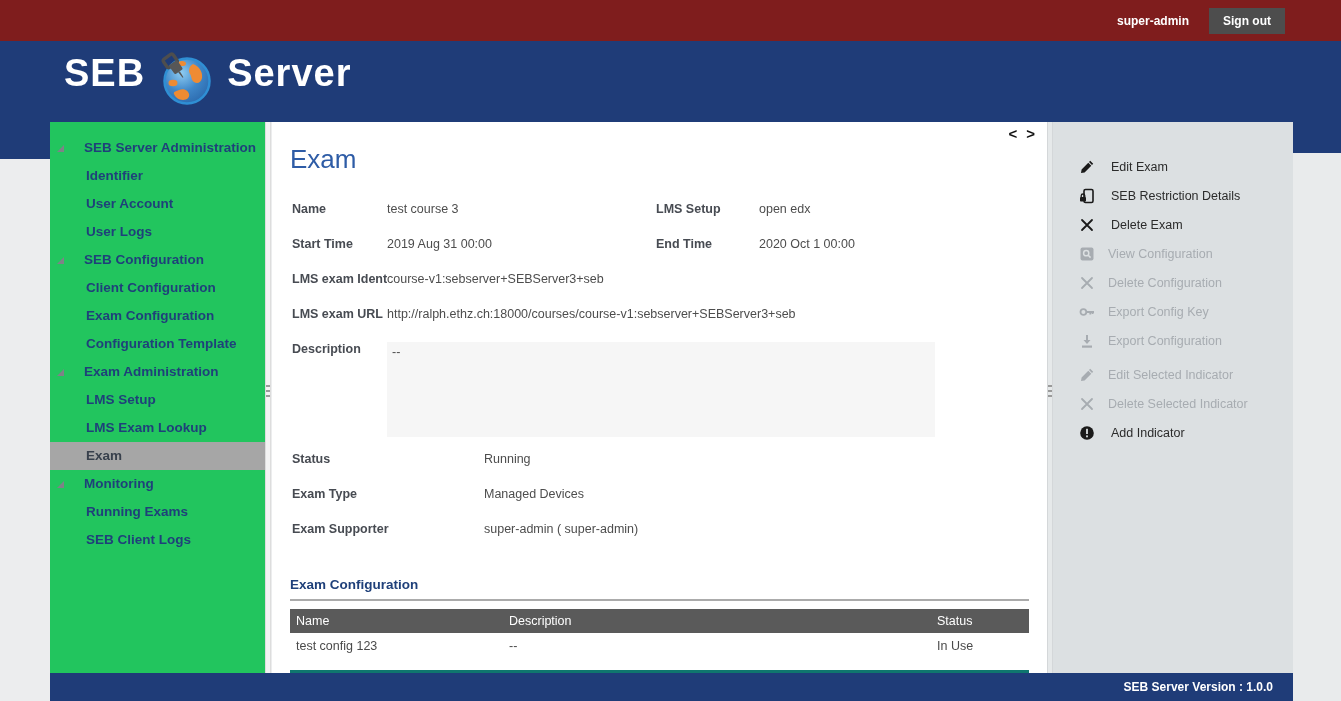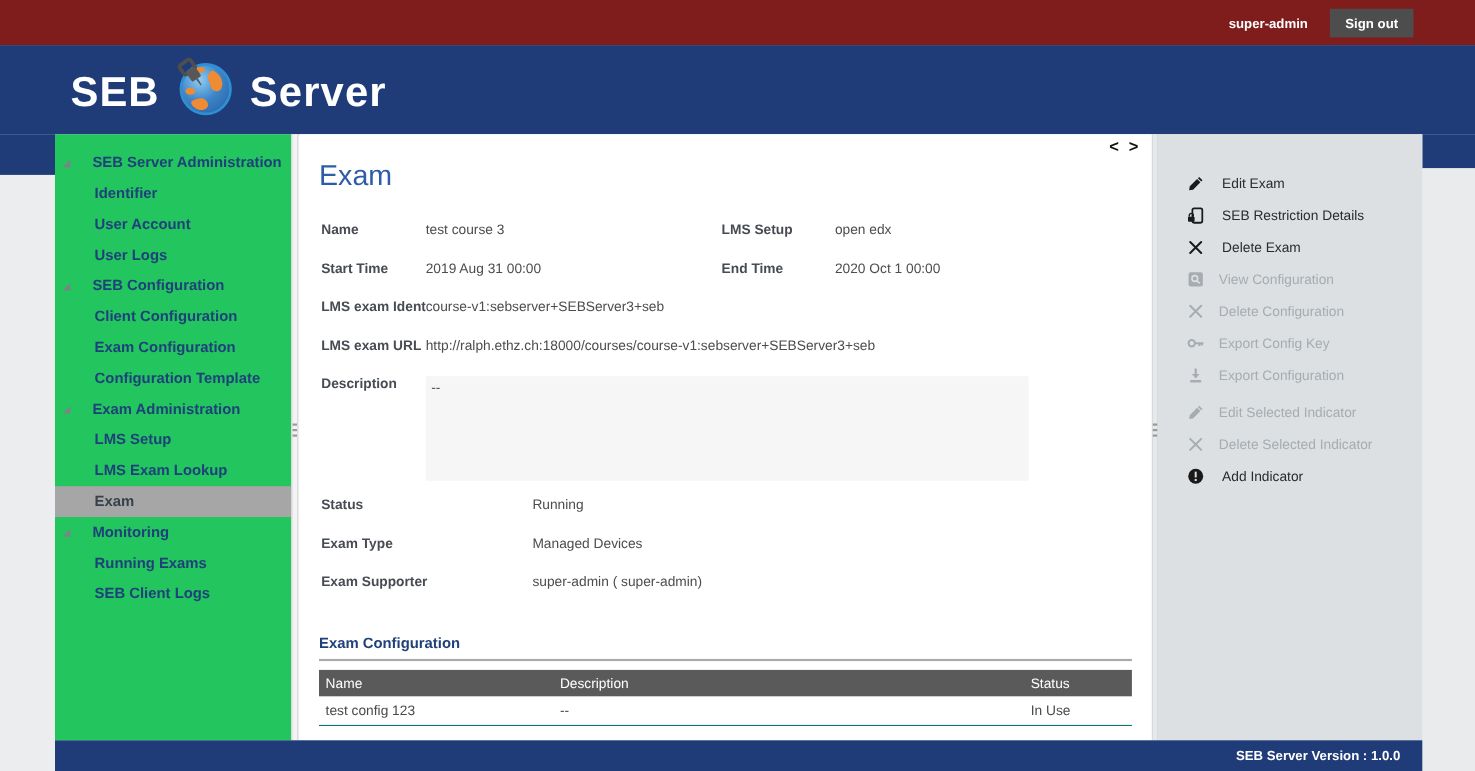--- a/index.html
+++ b/index.html
@@ -25,21 +25,21 @@
   }
   
   .header {
     position:absolute; left:0; top:41px; width:1341px; height:81px;
     background:#1F3C78;
   }
   .wing-left  { position:absolute; left:0; top:122px; width:50px; height:37px; background:#1F3C78; }
   .wing-right { position:absolute; left:1293px; top:122px; width:48px; height:31px; background:#1F3C78; }
   .right-strip { position:absolute; left:1293px; top:153px; width:48px; bottom:0; background:#E9EBEC; }
   .brand {
-    position:absolute; left:64px; top:52px; display:flex; align-items:flex-end; gap:14px;
+    position:absolute; left:64px; top:52px; display:flex; align-items:flex-start; gap:14px;
   }
   .brand .brand-text { color:#fff; font-size:38px; font-weight:bold; letter-spacing:1px; }
   
   .sidebar {
     position:absolute; left:50px; top:122px; width:215px; bottom:28px;
     background:#22c55e; padding-top:12px;
   }
   .tree-row {
     height:28px; line-height:28px; font-size:13.5px; font-weight:bold;
     color:#1F407A; cursor:pointer; white-space:nowrap; position:relative;
@@ -92,23 +92,23 @@
     font-size:13.5px; font-weight:bold; color:#1F407A;
   }
   .section-rule {
     position:absolute; left:18px; top:477px; width:739px; height:2px; background:#ABABAB;
   }
   .tbl-header {
     position:absolute; left:18px; top:487px; width:739px; height:24px;
     background:#5A5A5A; color:#fff; font-size:12.5px; line-height:24px;
   }
   .tbl-row {
-    position:absolute; left:18px; top:511px; width:739px; height:27px;
+    position:absolute; left:18px; top:511px; width:739px; height:40px;
     font-size:12.5px; color:#4A4A4A; line-height:27px;
-    border-bottom:1px solid #0f766e; cursor:pointer;
+    border-bottom:3px solid #0f766e; cursor:pointer;
   }
   .c1 { position:absolute; left:6px; }
   .c2 { position:absolute; left:219px; }
   .c3 { position:absolute; left:647px; }
   
   .panel {
     position:absolute; left:1053px; top:122px; width:240px; bottom:28px;
     background:#DCE0E2; padding-top:30px;
   }
   .action {

